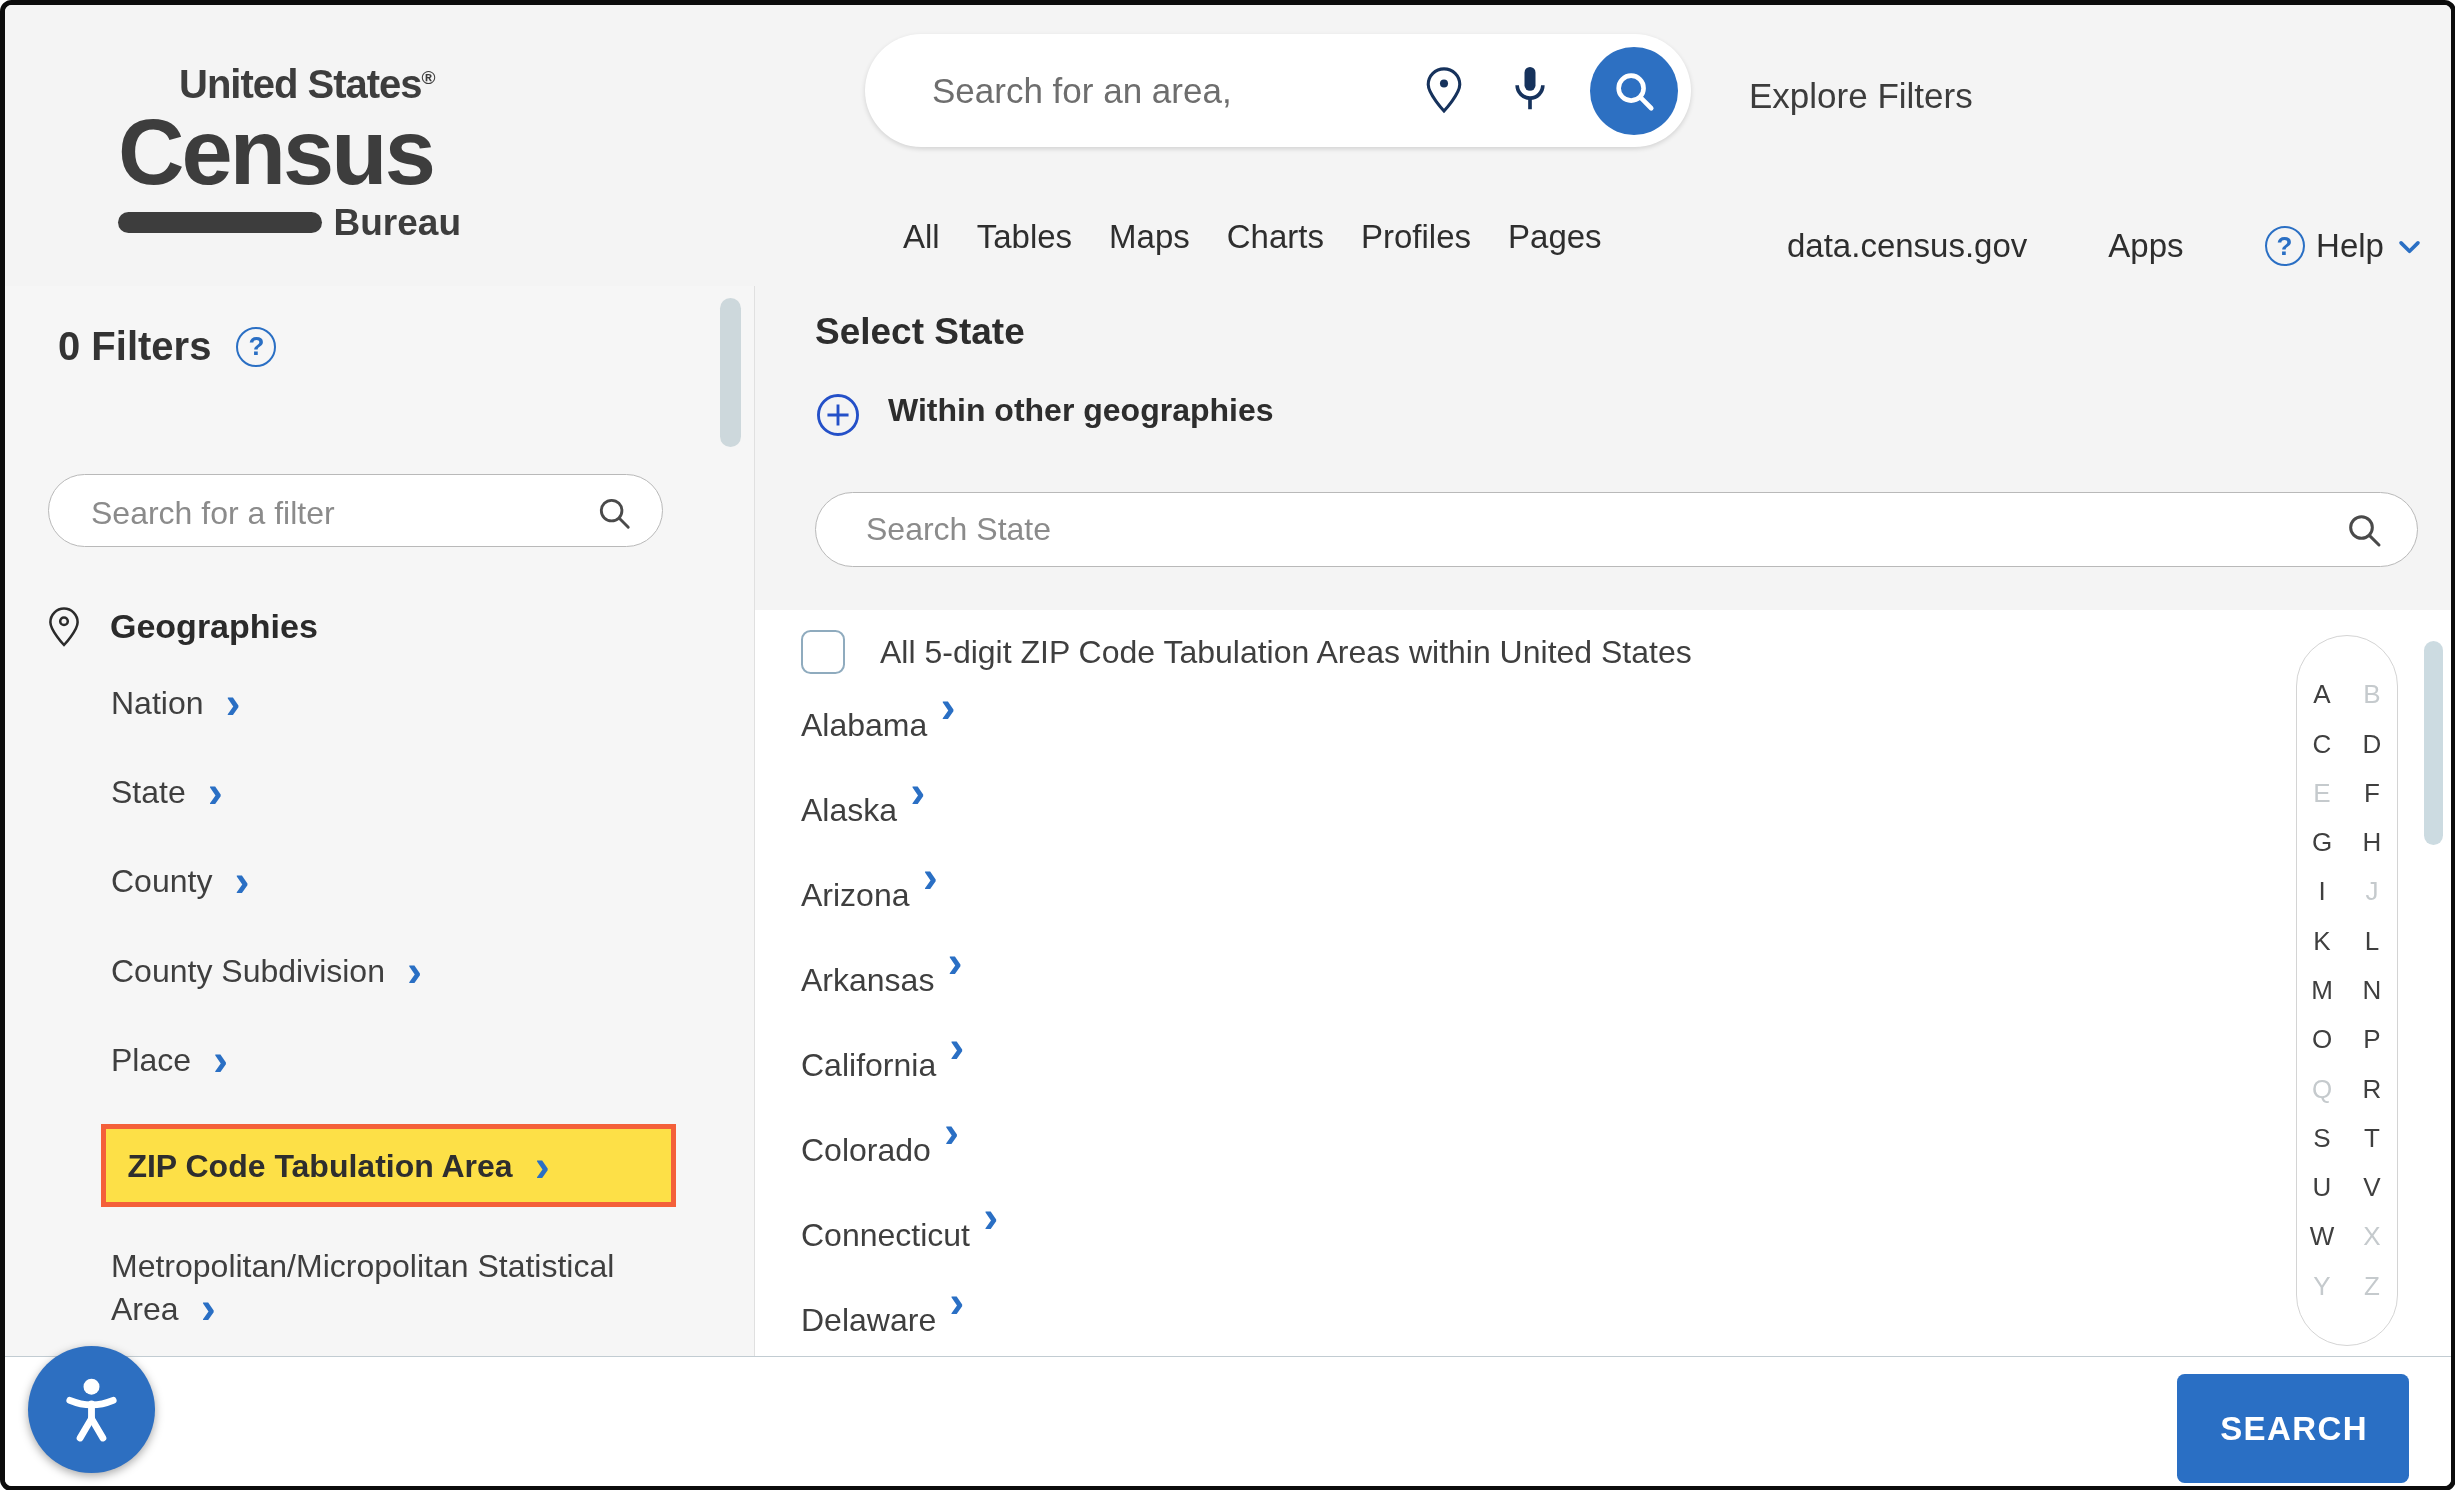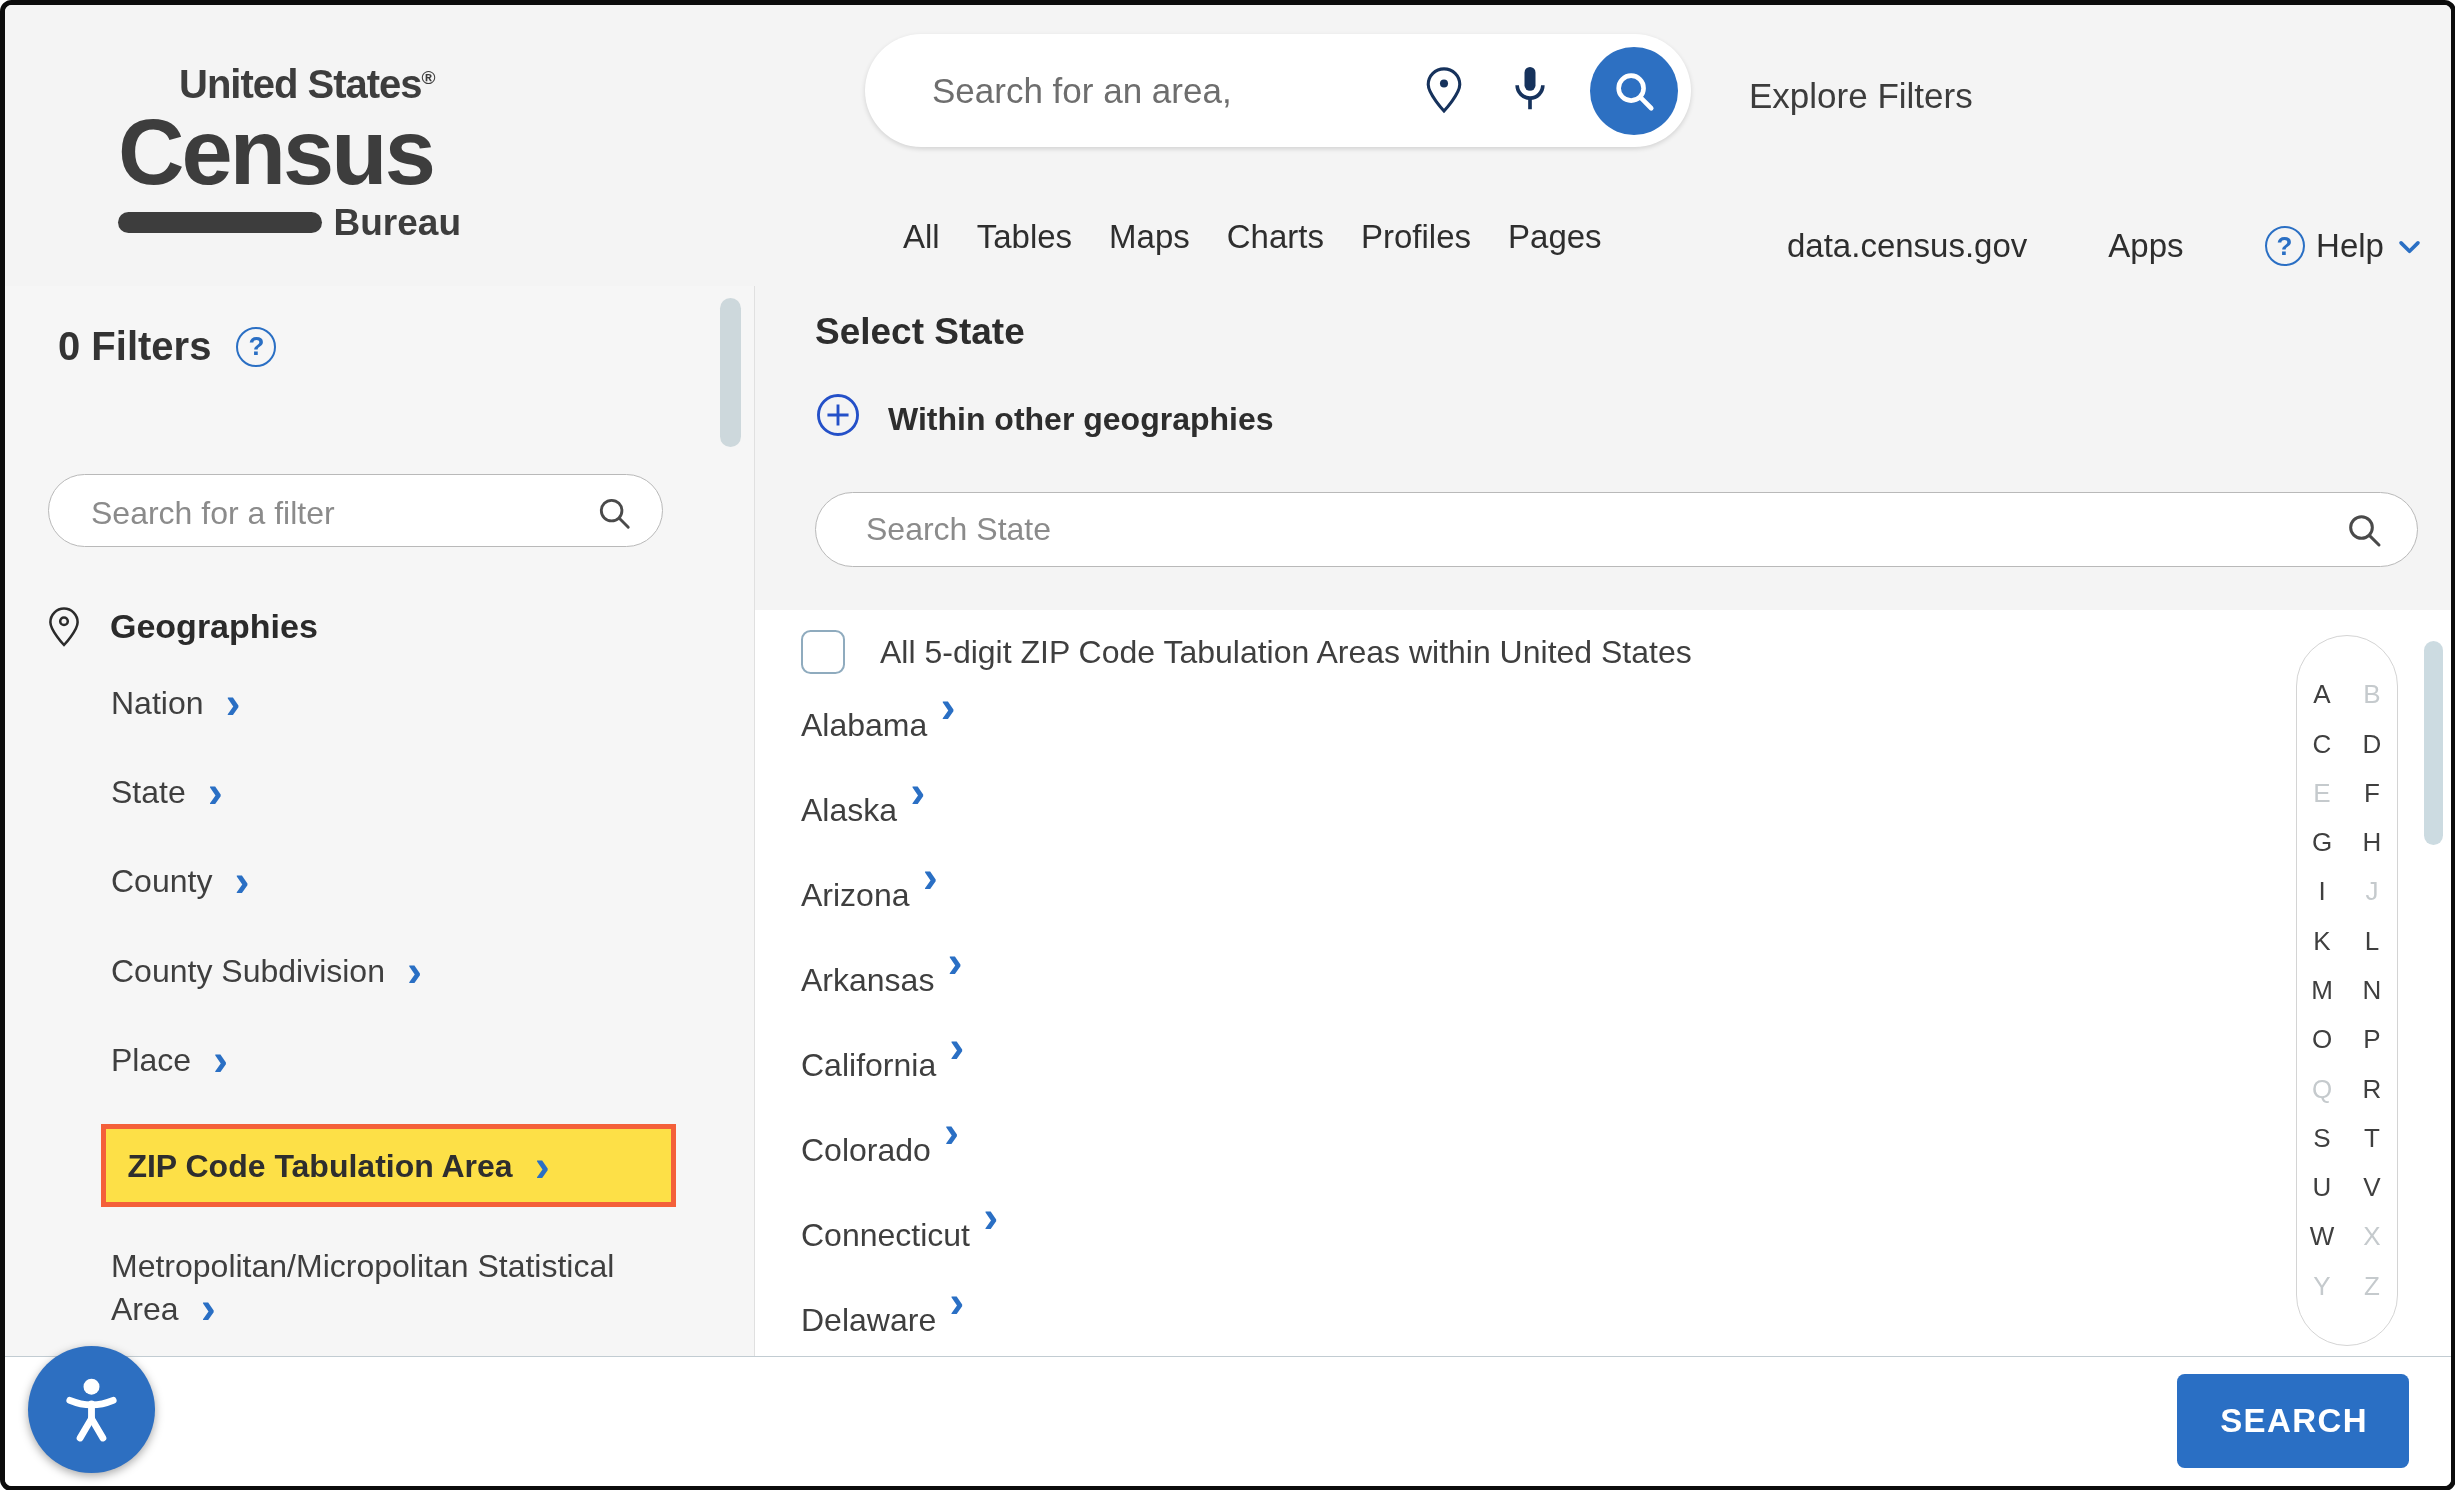--- a/index.html
+++ b/index.html
@@ -61,21 +61,21 @@
   .chev{color:#2a6fc4; font-size:44px; font-weight:600; margin-left:13.4px; line-height:0; vertical-align:-3.8px;}
   .fab{
     position:absolute; left:23px; top:1341px; width:127px; height:127px; border-radius:50%;
     background:#2d6fc1; display:flex; align-items:center; justify-content:center;
     box-shadow:0 2.9px 9.6px rgba(0,0,0,.35); z-index:20; cursor:pointer;
   }
   
   .main{position:absolute; left:750px; top:281px; right:0; height:1081px; background:#fff;}
   .main-top{position:absolute; left:0; top:0; right:0; height:324px; background:#f4f4f4;}
   .main-title{position:absolute; left:60px; top:25px; font-size:37px; font-weight:bold; color:#2d2d2d;}
-  .within{position:absolute; left:60px; top:106px; display:flex; align-items:flex-end; gap:27px; cursor:pointer;}
+  .within{position:absolute; left:60px; top:106px; display:flex; align-items:flex-start; gap:27px; cursor:pointer;}
   .within .t{font-size:32px; font-weight:bold; color:#2d2d2d;}
   .state-search{
     position:absolute; left:60px; top:206px; width:1603px; height:75px; background:#fff;
     border:1.9px solid #b9b9b9; border-radius:38px; display:flex; align-items:center;
     padding:0 33px 0 50px; box-sizing:border-box;
   }
   .state-search .ph{font-size:32px; color:#8b8b8b; flex:1;}
   .select-all{position:absolute; left:46px; top:344px; display:flex; align-items:center; gap:35px;}
   .checkbox{width:44px; height:44px; background:#fff; border:2.9px solid #8fabbe; border-radius:9.6px; box-sizing:border-box; cursor:pointer;}
   .select-all .t{font-size:32px; color:#3f3f3f;}
@@ -86,21 +86,21 @@
     border:1.9px solid #d4d4d4; border-radius:51px; background:#fff;
     display:grid; grid-template-columns:1fr 1fr; align-content:space-evenly; justify-items:center;
     padding:25px 0; font-size:26px; color:#3f3f3f;
   }
   .alpha{cursor:pointer;}
   .alpha.off{color:#c5cacd; cursor:default;}
   .list-thumb{position:absolute; right:7.7px; top:355px; width:19px; height:204px; background:#ccdbe1; border-radius:9.6px;}
   
   .footer{position:absolute; left:0; right:0; bottom:0; height:129px; background:#fff; border-top:1.9px solid #c2ccd2;}
   .search-btn{
-    position:absolute; right:42px; top:17.3px; width:232px; height:94px; background:#2a6fc4; border:none;
+    position:absolute; right:42px; top:17.3px; width:232px; height:109px; background:#2a6fc4; border:none;
     border-radius:7.7px; color:#fff; font-family:"Liberation Sans", sans-serif; font-weight:bold;
     font-size:33px; letter-spacing:1.4px; display:flex; align-items:center; justify-content:center; cursor:pointer;padding-left:8px;
   }
 </style>
 </head>
 <body>
 
 <div class="page">
 
   <div class="header">

